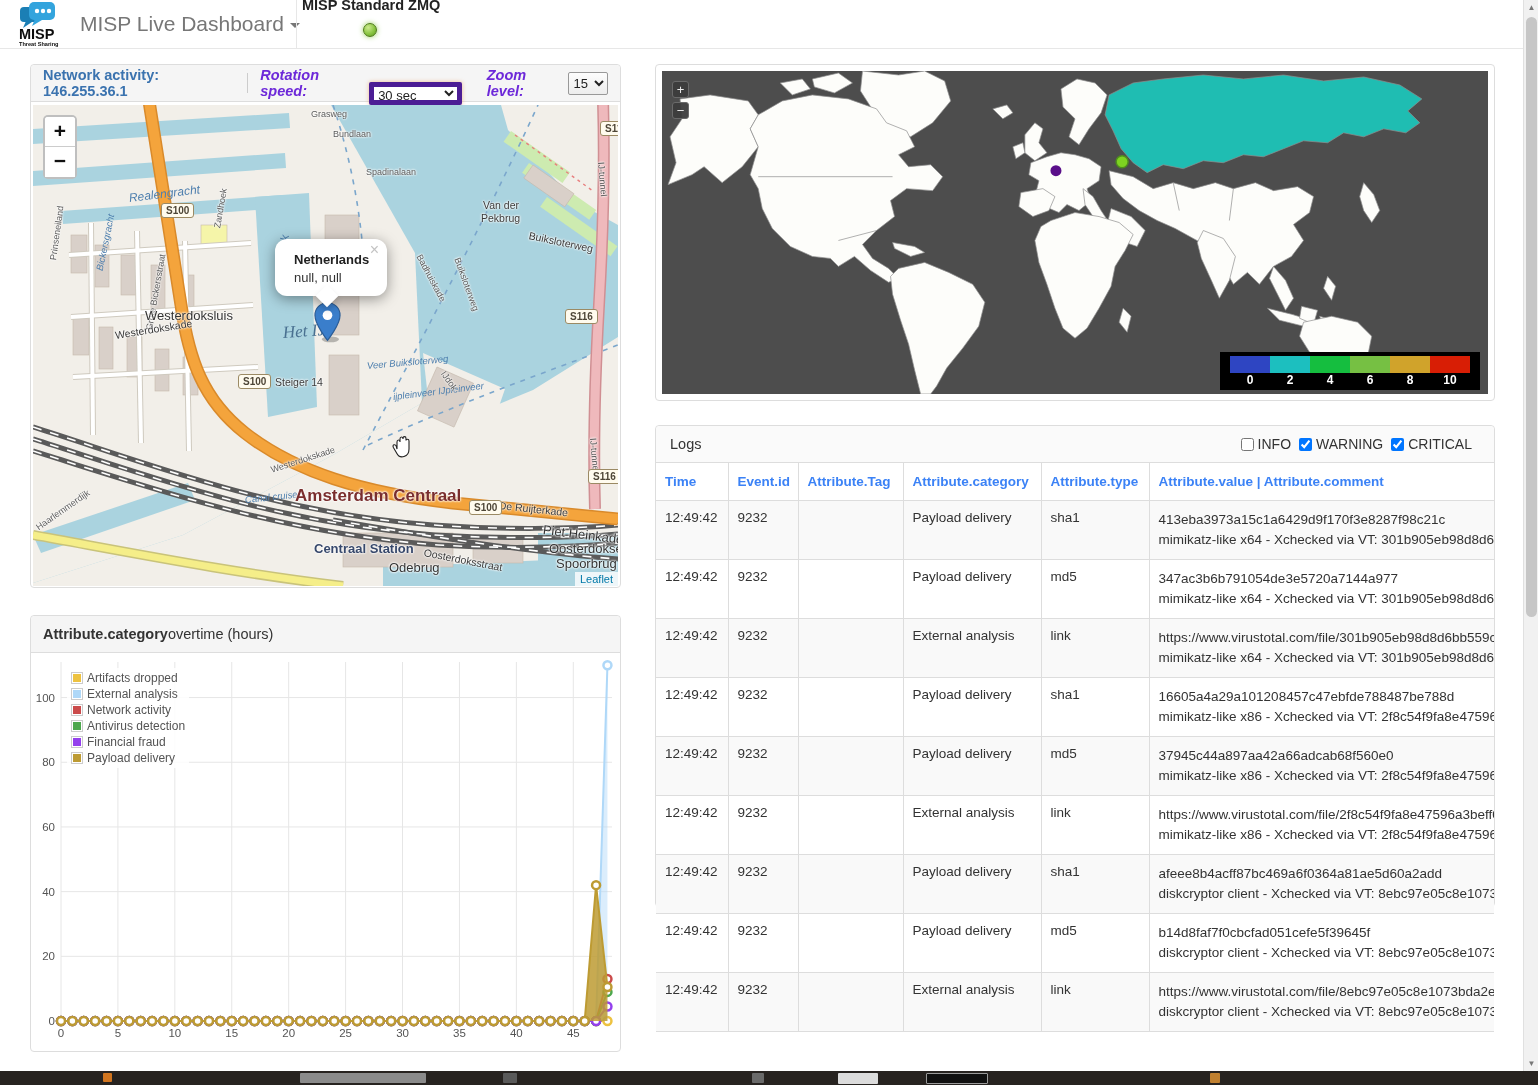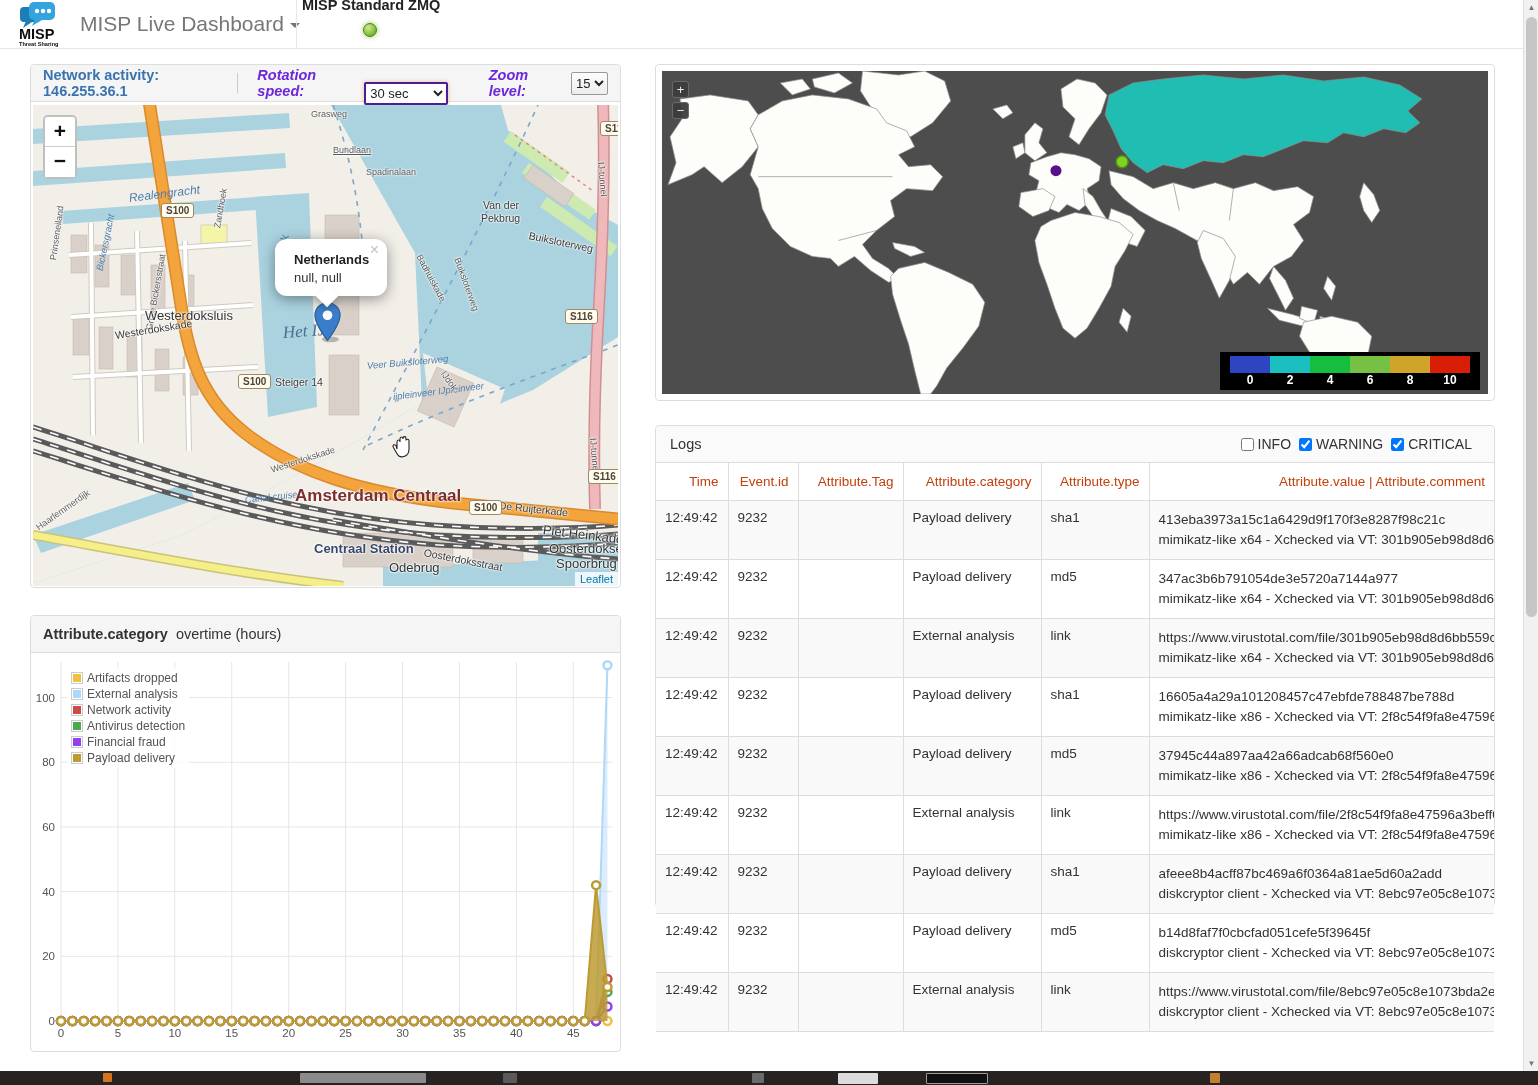--- a/index.html
+++ b/index.html
@@ -11,29 +11,29 @@
 #brand { position:absolute; left:18px; top:1px; width:52px; height:47px; }
 #nav-title { position:absolute; left:80px; top:0; height:48px; line-height:48px; font-size:21px; color:#777; cursor:pointer; }
 #nav-title .caret { display:inline-block; margin-left:6px; width:0; height:0; border-left:5px solid transparent; border-right:5px solid transparent; border-top:5px solid #777; vertical-align:middle; }
 #nav-divider { position:absolute; left:296px; top:0; width:1px; height:48px; background:#e7e7e7; }
 #zmq-label { position:absolute; left:302px; top:-3px; font-size:14.5px; font-weight:bold; color:#222; }
 #zmq-dot { position:absolute; left:363px; top:23px; width:14px; height:14px; border-radius:50%;
   background:radial-gradient(circle at 35% 30%, #cdea8f, #8ac542 55%, #5e9a1d); border:1px solid #4c7a16; box-shadow:0 0 5px rgba(140,200,70,.9); }
 
 
 .panel { position:absolute; background:#fff; border:1px solid #ddd; border-radius:4px; }
-.panel-header { height:37px; background:#f5f5f5; border-bottom:1px solid #ddd; border-radius:4px 4px 0 0; display:flex; align-items:center; padding:0 12px;gap:8px; }
+.panel-header { height:37px; background:#f5f5f5; border-bottom:1px solid #ddd; border-radius:4px 4px 0 0; display:flex; align-items:center; padding:0 12px; }
 
 
 #panel-netact { left:30px; top:64px; width:591px; height:524px; }
 #netact-title { color:#3b73af; font-weight:bold; font-size:14.5px; }
 .hdr-sep { width:1px; height:20px; background:#ccc; margin:0 12px; }
 .hdr-label { font-weight:bold; font-style:italic; font-size:14.5px; color:#6d28d9; margin-right:6px; }
 select { font-family:"Liberation Sans",sans-serif; font-size:13px; height:23px; background:#fff; border:1px solid #999; border-radius:2px; color:#222; }
-#rotation-select { width:98px; border:2px solid #4c1d95; box-shadow:0 0 4px rgba(235,150,80,.6);margin-top:20px; }
+#rotation-select { width:98px; border:5px solid #4c1d95; box-shadow:0 0 4px rgba(235,150,80,.6);margin-top:20px; }
 #zoom-select { width:42px; background:linear-gradient(#fdfdfd,#ededed); }
 
 
 #map { position:absolute; left:2px; top:40px; width:585px; height:481px; overflow:hidden; background:#aad3df; cursor:grab; }
 .ml { position:absolute; white-space:nowrap; pointer-events:none; transform-origin:0 50%; text-shadow:0 0 2px #fff,0 0 2px #fff,0 0 3px #fff; }
 .ml.ss { font-size:9px; color:#5a5a5a; }
 .ml.sm { font-size:10.5px; color:#3a3a3a; }
 .ml.sl { font-size:13px; color:#333; }
 .ml.ws { font-size:9.5px; font-style:italic; color:#4e7fae; text-shadow:none; }
 .ml.wm { font-size:12px; font-style:italic; color:#4e7fae; text-shadow:none; }
@@ -77,21 +77,21 @@
 #wl-labels div { width:40px; text-align:center; color:#fff; font-size:12px; font-weight:bold; line-height:15px; }
 
 
 #panel-logs { left:655px; top:425px; width:840px; height:482px; }
 #logs-header { height:37px; background:#fafafa; border-bottom:1px solid #ddd; border-radius:4px 4px 0 0; display:flex; align-items:center; justify-content:space-between; padding:0 14px; }
 #logs-title { font-size:14.5px; color:#333; }
 #log-filters { display:flex; align-items:center; }
 #log-filters label { font-size:14px; color:#333; margin-right:8px; display:flex; align-items:center; cursor:pointer; }
 #log-filters input { margin-right:4px; }
 #logs-table { width:100%; border-collapse:collapse; table-layout:fixed; }
-#logs-table th { font-size:13.5px; font-weight:normal; color:#c2410c; text-align:right; padding:11px 9px; border:1px solid #ddd; border-top:none; }
+#logs-table th { font-size:13.5px; font-weight:bold; color:#3b82f6; text-align:left; padding:11px 9px; border:1px solid #ddd; border-top:none; }
 #logs-table td { font-size:13.5px; color:#333; padding:9px 9px; border:1px solid #ddd; vertical-align:top; overflow:hidden; white-space:nowrap; }
 #logs-table th:first-child, #logs-table td:first-child { border-left:none; }
 #logs-table th:last-child, #logs-table td:last-child { border-right:none; }
 #logs-table tr.odd td { background:#f9f9f9; }
 .val-line { line-height:20px; }
 
 
 #scrollbar { position:absolute; right:0; top:0; width:15px; height:1071px; background:#f1f1f1; border-left:1px solid #e0e0e0; }
 .sb-arrow { position:absolute; left:0; width:15px; height:15px; color:#777; font-size:8px; text-align:center; line-height:15px; cursor:pointer; }
 #sb-thumb { position:absolute; left:2px; top:17px; width:11px; height:600px; background:#c6c6c6; border-radius:6px; cursor:pointer; }
@@ -218,21 +218,21 @@
 
         <path d="M116,-4 C128,70 138,140 148,200 C156,255 170,295 212,328 C262,367 330,388 420,398 C480,404 540,410 585,414" stroke="#d98a2b" stroke-width="13" fill="none"></path>
         <path d="M116,-4 C128,70 138,140 148,200 C156,255 170,295 212,328 C262,367 330,388 420,398 C480,404 540,410 585,414" stroke="#f4a43c" stroke-width="10" fill="none"></path>
 
         <path d="M570,-4 C572,60 570,130 566,200 C562,270 560,340 562,404" stroke="#d08f93" stroke-width="12" fill="none"></path>
         <path d="M570,-4 C572,60 570,130 566,200 C562,270 560,340 562,404" stroke="#efb9bc" stroke-width="9" fill="none"></path>
       </svg>
 
       <div id="map-labels">
           <span class="ml ss" style="left: 262px; top: 4px; margin-left: 16px;">Grasweg</span>
-          <span class="ml ss" style="left: 300px; top: 40px; text-decoration: underline;">Bundlaan</span>
+          <span class="ml ss" style="left: 300px; top: 24px;">Bundlaan</span>
           <span class="ml ss" style="left: 333px; top: 62px;">Spadinalaan</span>
           <span class="ml wm" style="left: 96px; top: 86px; transform: rotate(-7deg);">Realengracht</span>
           <span class="ml ss" style="left: 184px; top: 118px; transform: rotate(-80deg);">Zandhoek</span>
           <span class="ml ss" style="left: 20px; top: 150px; transform: rotate(-82deg);">Prinseneiland</span>
           <span class="ml ws" style="left: 66px; top: 160px; transform: rotate(-78deg);">Bickersgracht</span>
           <span class="ml ss" style="left: 116px; top: 220px; transform: rotate(-80deg);">Grote Bickersstraat</span>
           <span class="ml wm" style="left: 250px; top: 180px; transform: rotate(-88deg);">Westerdok</span>
           <span class="ml ss" style="left: 296px; top: 175px; transform: rotate(-88deg);">Westerdok</span>
           <span class="ml ss" style="left: 386px; top: 145px; transform: rotate(62deg);">Badhuiskade</span>
           <span class="ml ss" style="left: 424px; top: 148px; transform: rotate(70deg);">Buiksloterweg</span>

